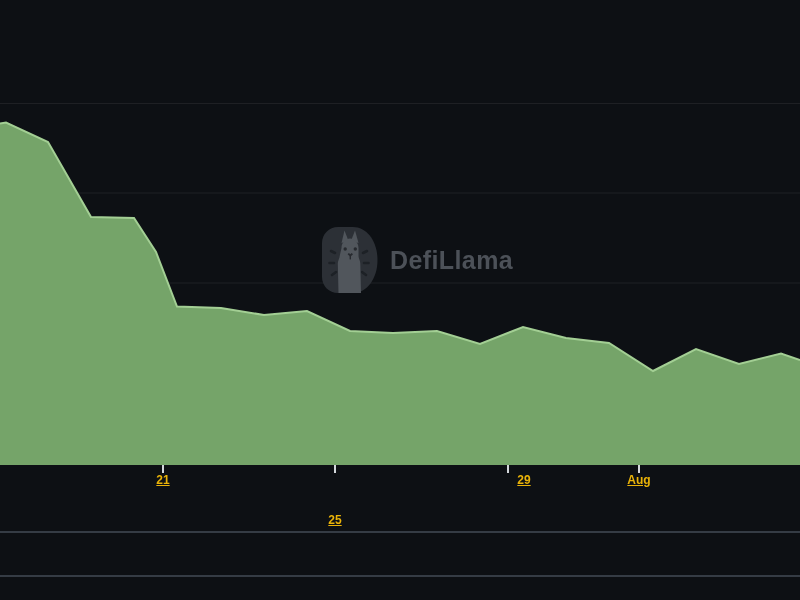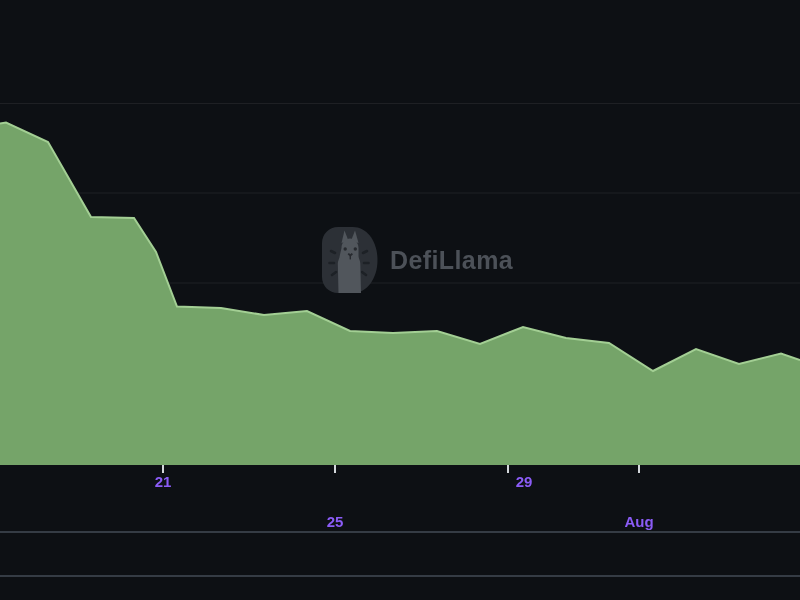--- a/index.html
+++ b/index.html
@@ -36,24 +36,25 @@
   .wm-text {
     color: #4c5158;
     font-size: 25px;
     font-weight: 700;
     letter-spacing: 0.4px;
   }
   .x-label {
     position: absolute;
     top: 473px;
     transform: translateX(-50%);
-    color: #8b5cf6;
+    color: #eab308;
     font-weight: 700;
-    font-size: 15px;
+    font-size: 12px;
     white-space: nowrap;
+    text-decoration: underline;
   }
   .separator {
     position: absolute;
     left: 0;
     width: 800px;
     height: 2px;
     background: #353c45;
   }
 </style>
 </head>
@@ -99,20 +100,20 @@
         </g>
       </svg>
     </span>
     <span class="wm-text">DefiLlama</span>
   </div>
 
   <div id="xlabels">
       <div class="x-label" style="left: 163px;">21</div>
       <div class="x-label" style="left: 335px; margin-top: 40px;">25</div>
       <div class="x-label" style="left: 524px;">29</div>
-      <div class="x-label" style="left: 639px; margin-top: 40px;">Aug</div>
+      <div class="x-label" style="left: 639px;">Aug</div>
     </div>
   <div id="separators">
       <div class="separator" style="top: 531px; background: rgb(53, 60, 69);"></div>
       <div class="separator" style="top: 575px; background: rgb(53, 60, 69);"></div>
     </div>
 
 </div>
 
 </body></html>

